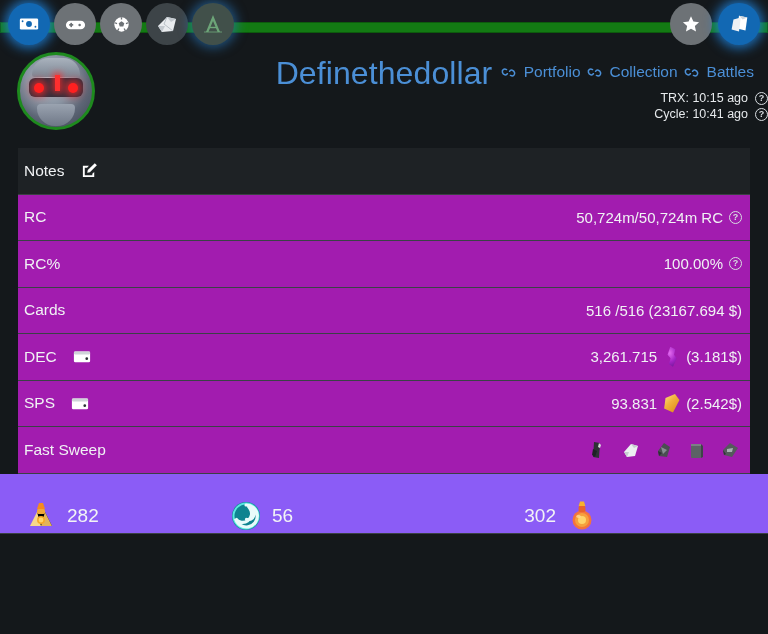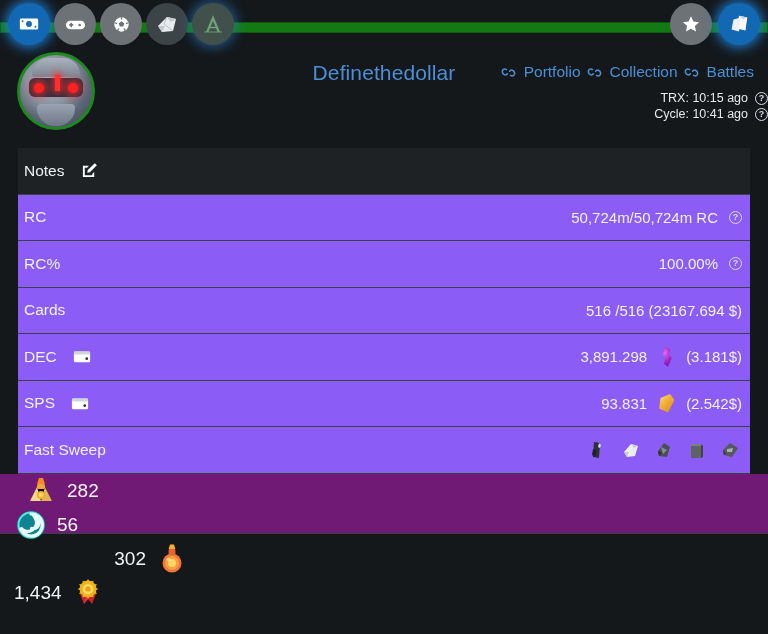--- a/index.html
+++ b/index.html
@@ -113,21 +113,21 @@
     border-radius: 4px 4px 18px 18px;
   }
 
   .title-block {
     position: absolute;
     left: 0; right: 0; top: 8px;
     text-align: center;
     pointer-events: none;
   }
   .username {
-    font-size: 21px;
+    font-size: 32px;
     color: #4b8fd6;
     font-weight: 400;
     letter-spacing: 0.1px;
     line-height: 34px;
   }
   .meta-line {
     font-size: 12.5px;
     color: #e6e9ec;
     line-height: 16px;
     display: flex;
@@ -166,35 +166,35 @@
   .link-icon { width: 17px; height: 15px; flex: none; }
 
   
   .list { padding: 0 18px; }
   .row {
     display: flex;
     align-items: center;
     justify-content: space-between;
     height: 46.5px;
     border-bottom: 1px solid #3b4145;
-    background: #8b5cf6;
+    background: #a21caf;
     padding: 0 8px 0 6px;
   }
   .row:first-child { background: #1e2225; }
   .row-label {
     display: flex;
     align-items: center;
     gap: 16px;
     color: #f0f2f4;
     font-size: 15.5px;
   }
   .row-value {
     display: flex;
     align-items: center;
-    gap: 11px;
+    gap: 6px;
     color: #f0f2f4;
     font-size: 15px;
     white-space: nowrap;
   }
 
   
   .tok {
     width: 17px; height: 20px;
     display: inline-block;
     vertical-align: middle;
@@ -217,26 +217,25 @@
   .sweep-ic {
     width: 24px; height: 24px;
     display: inline-flex;
     align-items: center;
     justify-content: center;
   }
 
   
   .resbar {
     display: flex;
-    align-items: flex-start;
+    align-items: flex-end;
     height: 60px;
     border-bottom: 1px solid #3b4145;
-    background: #701a75;
+    background: #8b5cf6;
     padding: 0 14px;
-    flex-direction: column;
   }
   .res-cell {
     display: flex;
     align-items: center;
     gap: 9px;
     color: #f2f4f6;
     font-size: 19px;
   }
   .res-cell.c1 { width: 215px; padding-left: 10px; }
   .res-cell.c2 { width: 195px; }
@@ -408,21 +407,21 @@
   <div class="row">
     <div class="row-label">
       <span>DEC</span>
       <svg class="wallet" viewBox="0 0 20 16">
         <rect x="1" y="2.5" width="18" height="12" rx="1.6" fill="#ffffff"></rect>
         <rect x="1" y="2.5" width="18" height="3.2" rx="1.2" fill="#cfd4d8"></rect>
         <circle cx="15.3" cy="10.4" r="1.5" fill="#2a2f33"></circle>
       </svg>
     </div>
     <div class="row-value">
-      <span>3,891.298</span>
+      <span>3,261.715</span>
       <span class="tok tok-dec"></span>
       <span>(3.181$)</span>
     </div>
   </div>
 
   <div class="row">
     <div class="row-label">
       <span>SPS</span>
       <svg class="wallet" viewBox="0 0 20 16">
         <rect x="1" y="2.5" width="18" height="12" rx="1.6" fill="#ffffff"></rect>
@@ -509,26 +508,13 @@
     <svg class="res-ic" viewBox="0 0 34 34">
       <circle cx="17" cy="21" r="9.5" fill="#f4743c"></circle>
       <circle cx="17" cy="21" r="7" fill="#f6a13c"></circle>
       <circle cx="17" cy="21" r="4" fill="#ffd46a"></circle>
       <rect x="13.6" y="7" width="6.8" height="6" rx="1.4" fill="#e8632c"></rect>
       <path d="M13.6 7 L15 2.5 L19 2.5 L20.4 7 Z" fill="#f7b12c"></path>
       <ellipse cx="13.5" cy="17.5" rx="2.2" ry="1.4" fill="#ffe3a8" opacity="0.7"></ellipse>
     </svg>
   </div>
 
-  <div class="res-cell c4">
-    <span>1,434</span>
-    <svg class="res-ic" viewBox="0 0 34 34">
-      <path d="M9 18 L13 28 L17 23 L21 28 L25 18 Z" fill="#c9202a"></path>
-      <path d="M13 28 L17 23 L15 18 Z" fill="#e0303a"></path>
-      <circle cx="17" cy="13" r="8.5" fill="#e8a71c"></circle>
-      <circle cx="17" cy="13" r="6" fill="#ffd95c"></circle>
-      <circle cx="17" cy="13" r="3.2" fill="#f3b425"></circle>
-      <path d="M17 3 L19 6 L22.5 4.5 L22 8.4 L26 8 L24 11.4 L27.5 13 L24 14.6 L26 18 L22 17.6 L22.5 21.5 L19 20 L17 23 L15 20 L11.5 21.5 L12 17.6 L8 18 L10 14.6 L6.5 13 L10 11.4 L8 8 L12 8.4 L11.5 4.5 L15 6 Z" fill="#f1b41e" opacity="0.95"></path>
-      <circle cx="17" cy="13" r="5.2" fill="#ffd95c"></circle>
-      <circle cx="17" cy="13" r="2.6" fill="#e8a018"></circle>
-    </svg>
-  </div>
 </div>
 
 </body></html>

